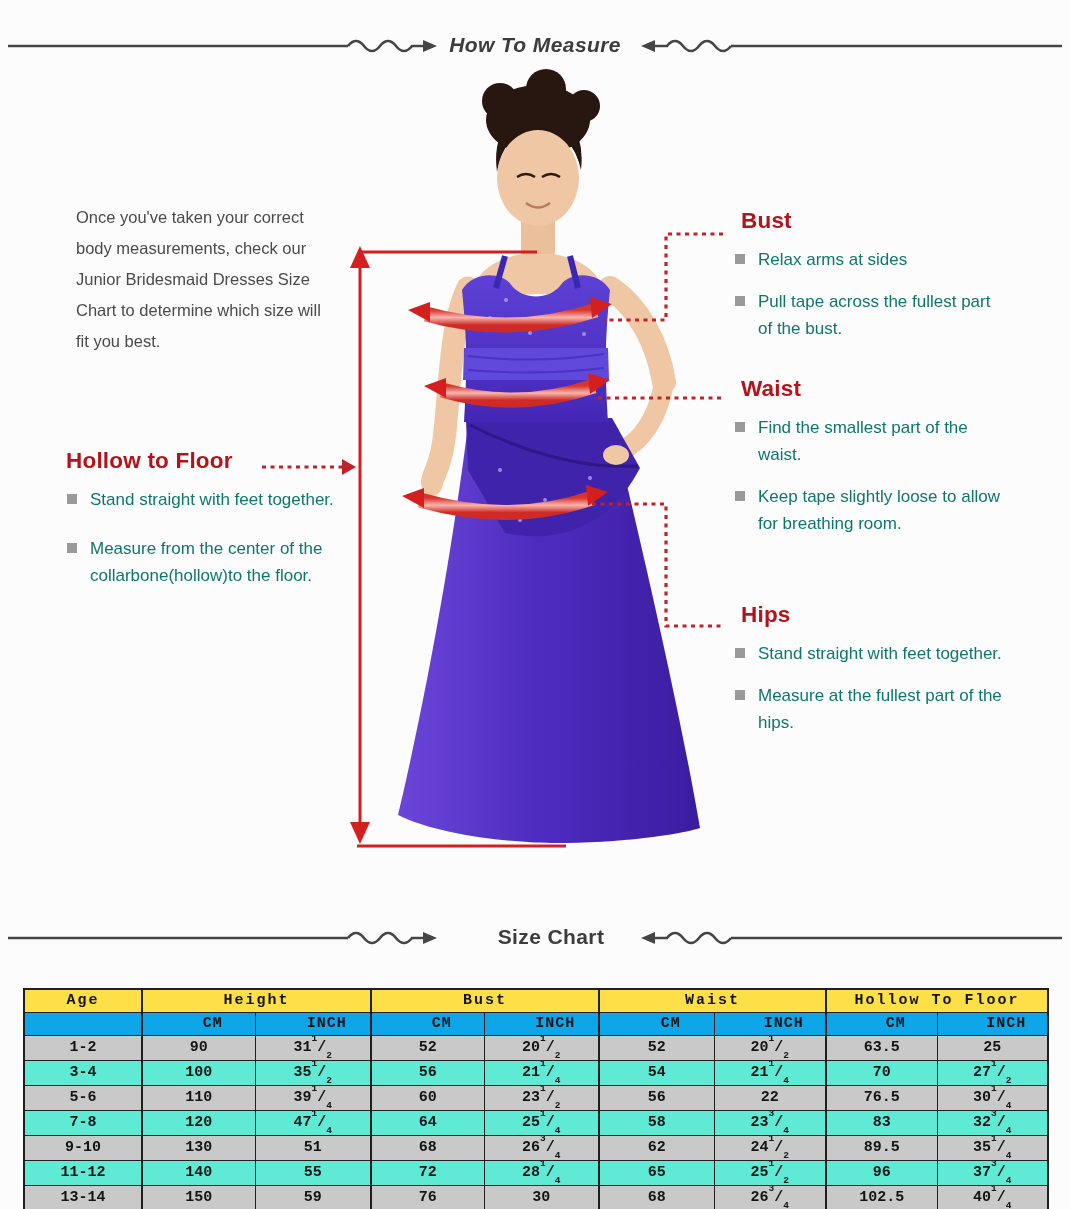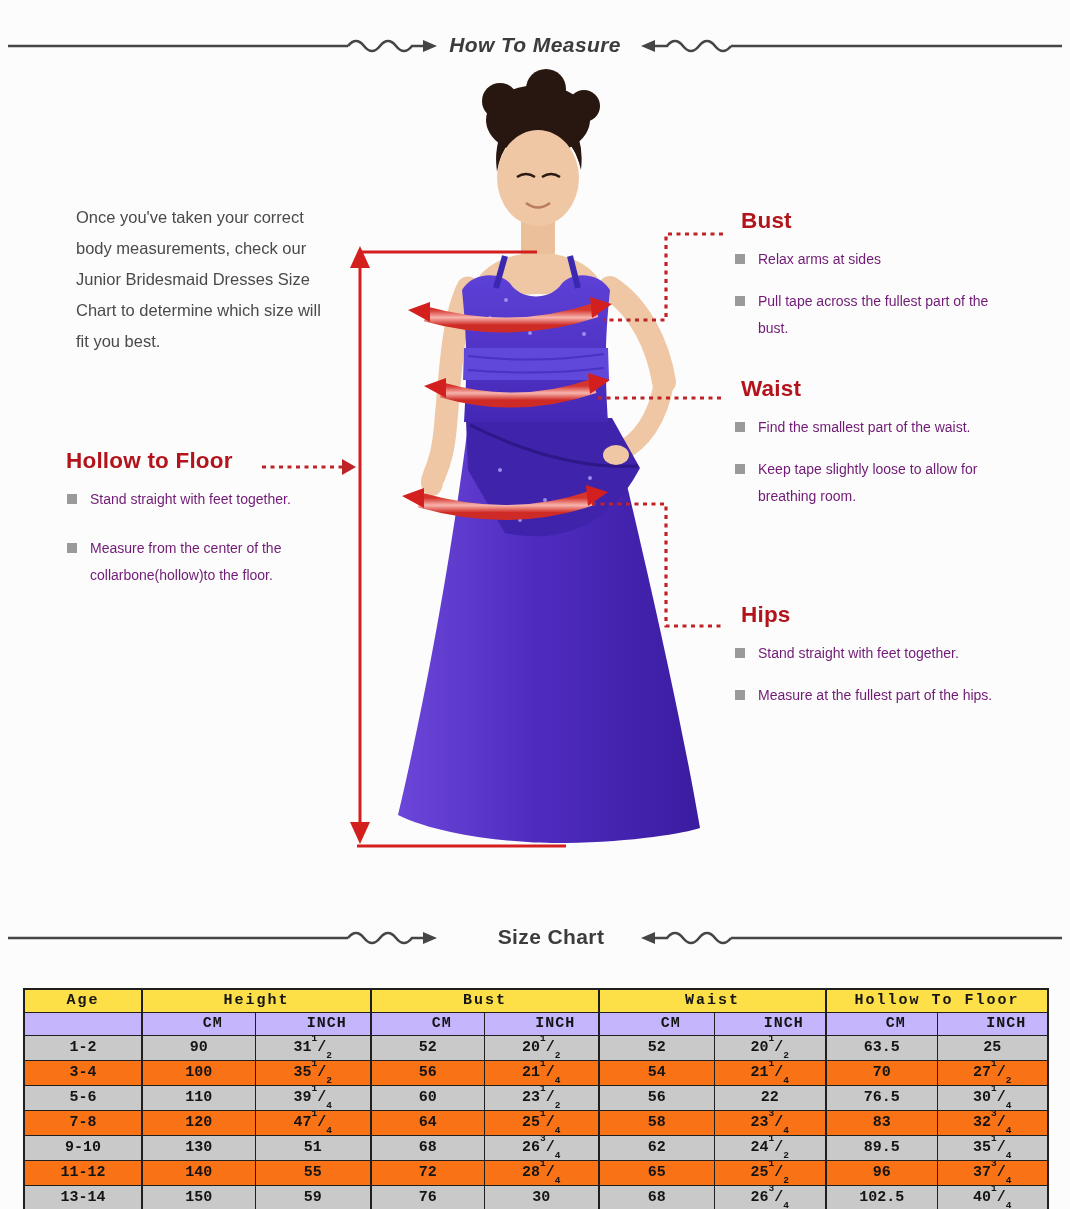--- a/index.html
+++ b/index.html
@@ -18,21 +18,21 @@
   #title-size{top:925px;margin-left:16px;}
   .intro{
     position:absolute;left:76px;top:185px;width:252px;
     font-size:16.5px;line-height:31px;color:#4a4a4a;
   }
   .measure-section{position:absolute;}
   .measure-section h3{
     margin:0 0 12px 0;font-size:22.5px;font-weight:700;color:#b3141b;letter-spacing:.2px;
   }
   .bullets{list-style:none;margin:0;padding:0;}
-  .bullets li{display:flex;margin-bottom:15px;font-size:14px;line-height:27px;color:#701a75;}
+  .bullets li{display:flex;margin-bottom:15px;font-size:17px;line-height:27px;color:#0f766e;}
   .sec-left .bullets li{margin-bottom:22px;}
   .sq{flex:0 0 auto;width:10px;height:10px;background:#9a9a9a;margin:8px 13px 0 1px;}
   .bullets .txt{width:250px;}
   #sec-hollow{left:66px;top:448px;width:300px;}
   #sec-bust{left:734px;top:208px;width:300px;}
   #sec-waist{left:734px;top:376px;width:300px;}
   #sec-hips{left:734px;top:602px;width:300px;}
   #sec-bust h3,#sec-waist h3,#sec-hips h3{margin-left:7px;}
 
   table.size-table{
@@ -41,22 +41,22 @@
     font-family:"Liberation Mono","DejaVu Sans Mono",monospace;
     font-weight:700;font-size:15px;color:#141414;background:#ffffff;
   }
   .size-table th,.size-table td{
     border:1px solid #1f1f1f;text-align:center;padding:0;overflow:hidden;white-space:nowrap;
   }
   .size-table{border:2px solid #1f1f1f;}
   .size-table .gs{border-left:2px solid #1f1f1f;}
   .size-table thead tr{height:23px;}
   .size-table thead tr.grp-row th{background:#fde047;letter-spacing:2px;}
-  .size-table thead tr.unit-row th{background:#c4b5fd;letter-spacing:1px;padding-left:28px;}
-  .size-table tbody tr{height:25px;background:#f97316;}
+  .size-table thead tr.unit-row th{background:#0ea5e9;letter-spacing:1px;padding-left:28px;}
+  .size-table tbody tr{height:25px;background:#5eead4;}
   .size-table tbody tr.shade{background:#c9c9c9;}
   .size-table sup{font-size:9.5px;position:relative;top:-4px;line-height:0;}
   .size-table sub{font-size:9.5px;position:relative;top:3px;line-height:0;}
 </style>
 </head>
 <body>
 
 <div class="canvas">
 
   <svg class="layer" width="1070" height="1209" viewBox="0 0 1070 1209" aria-hidden="true">

